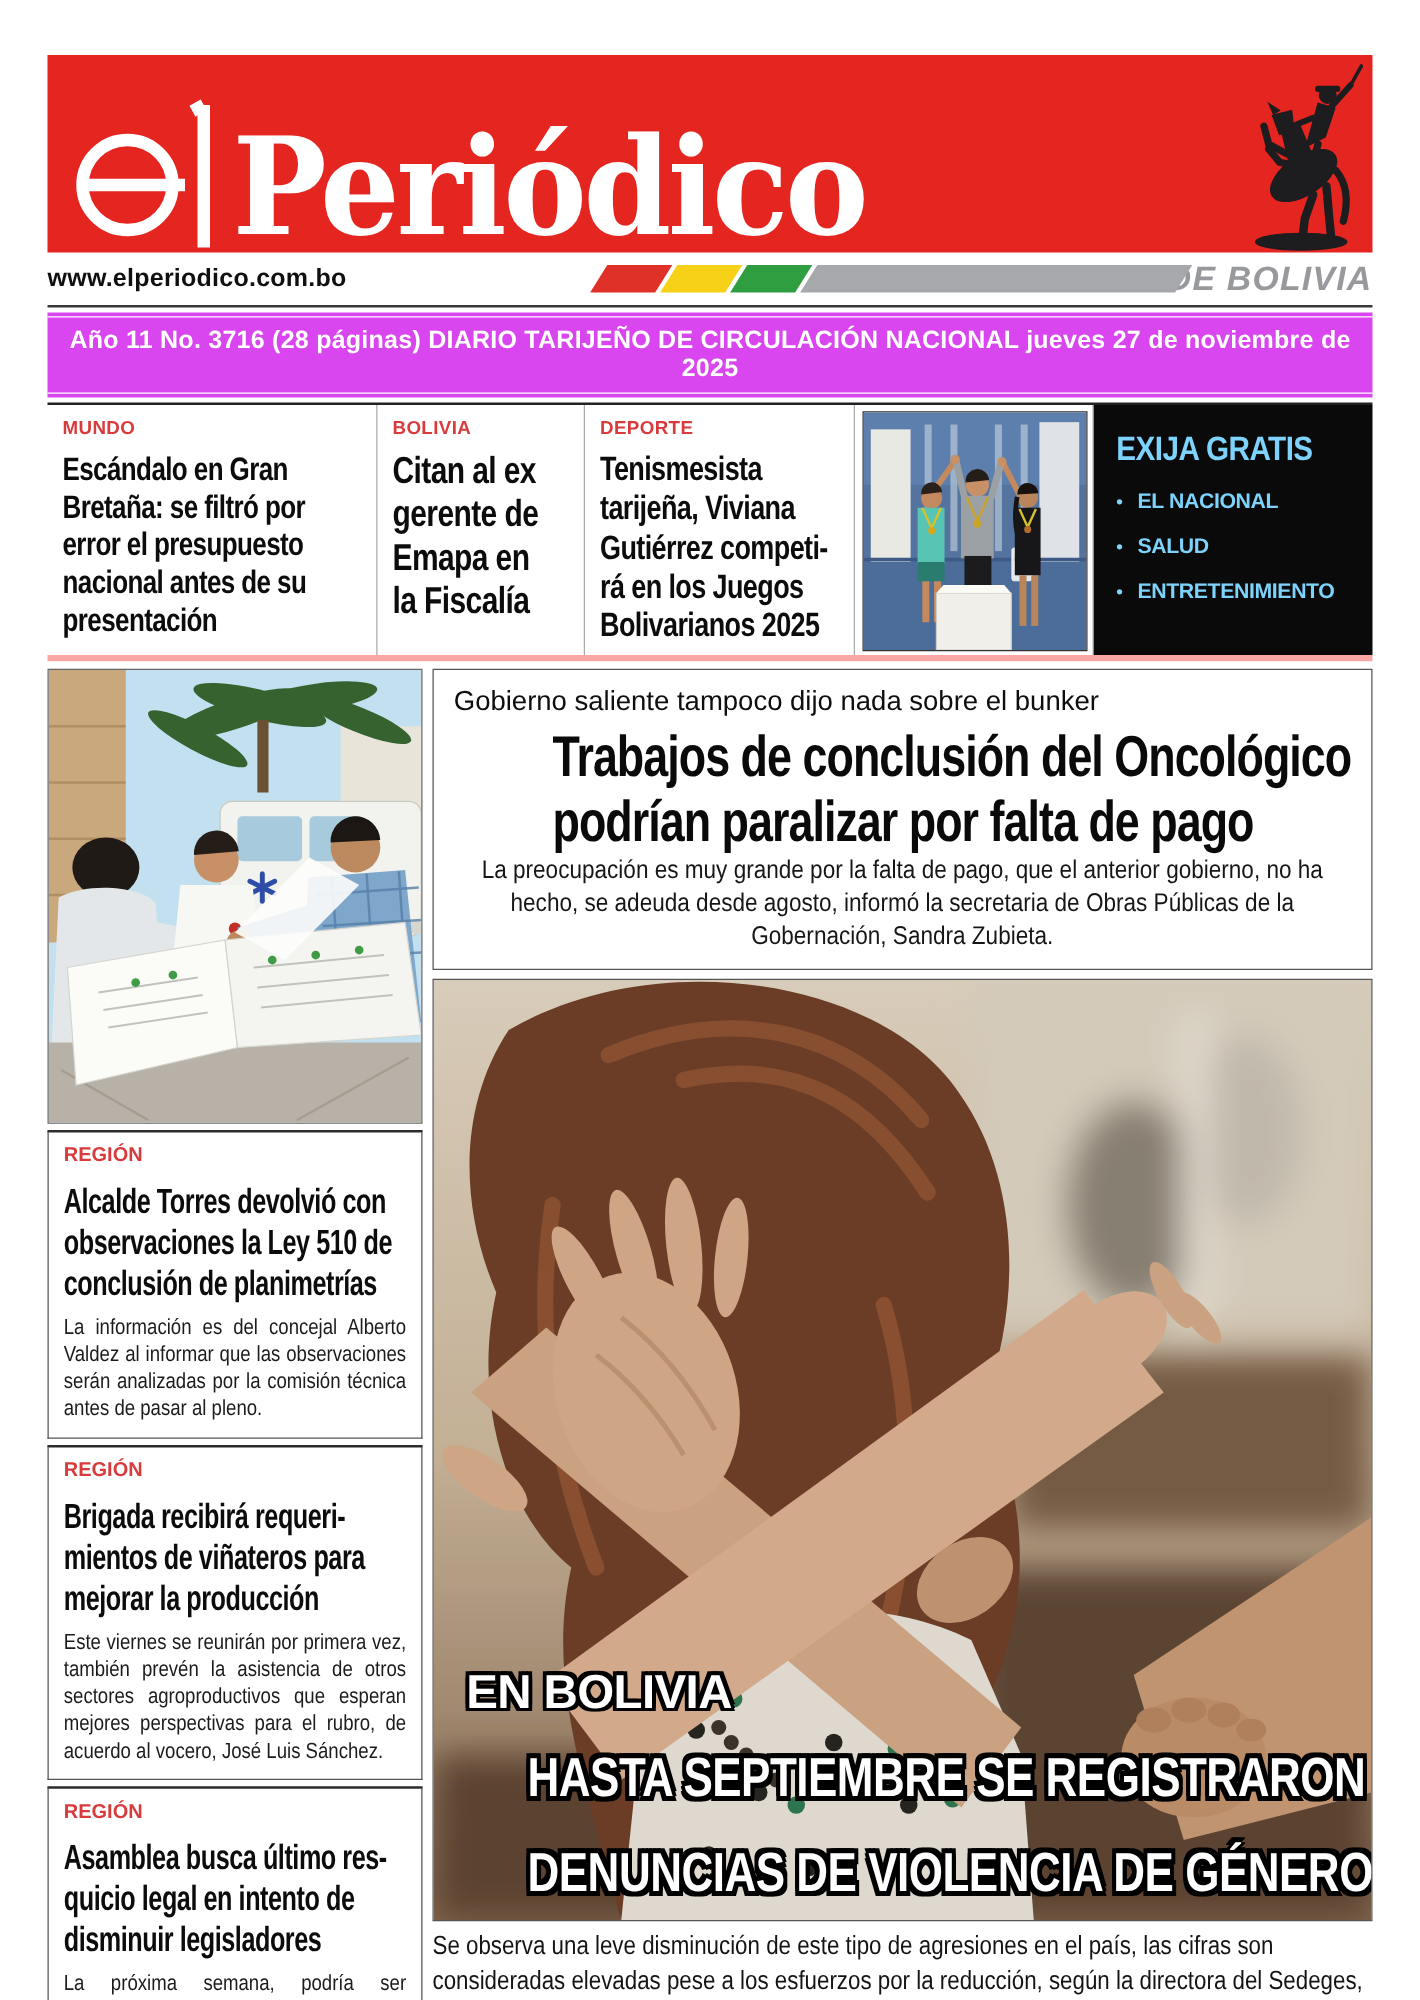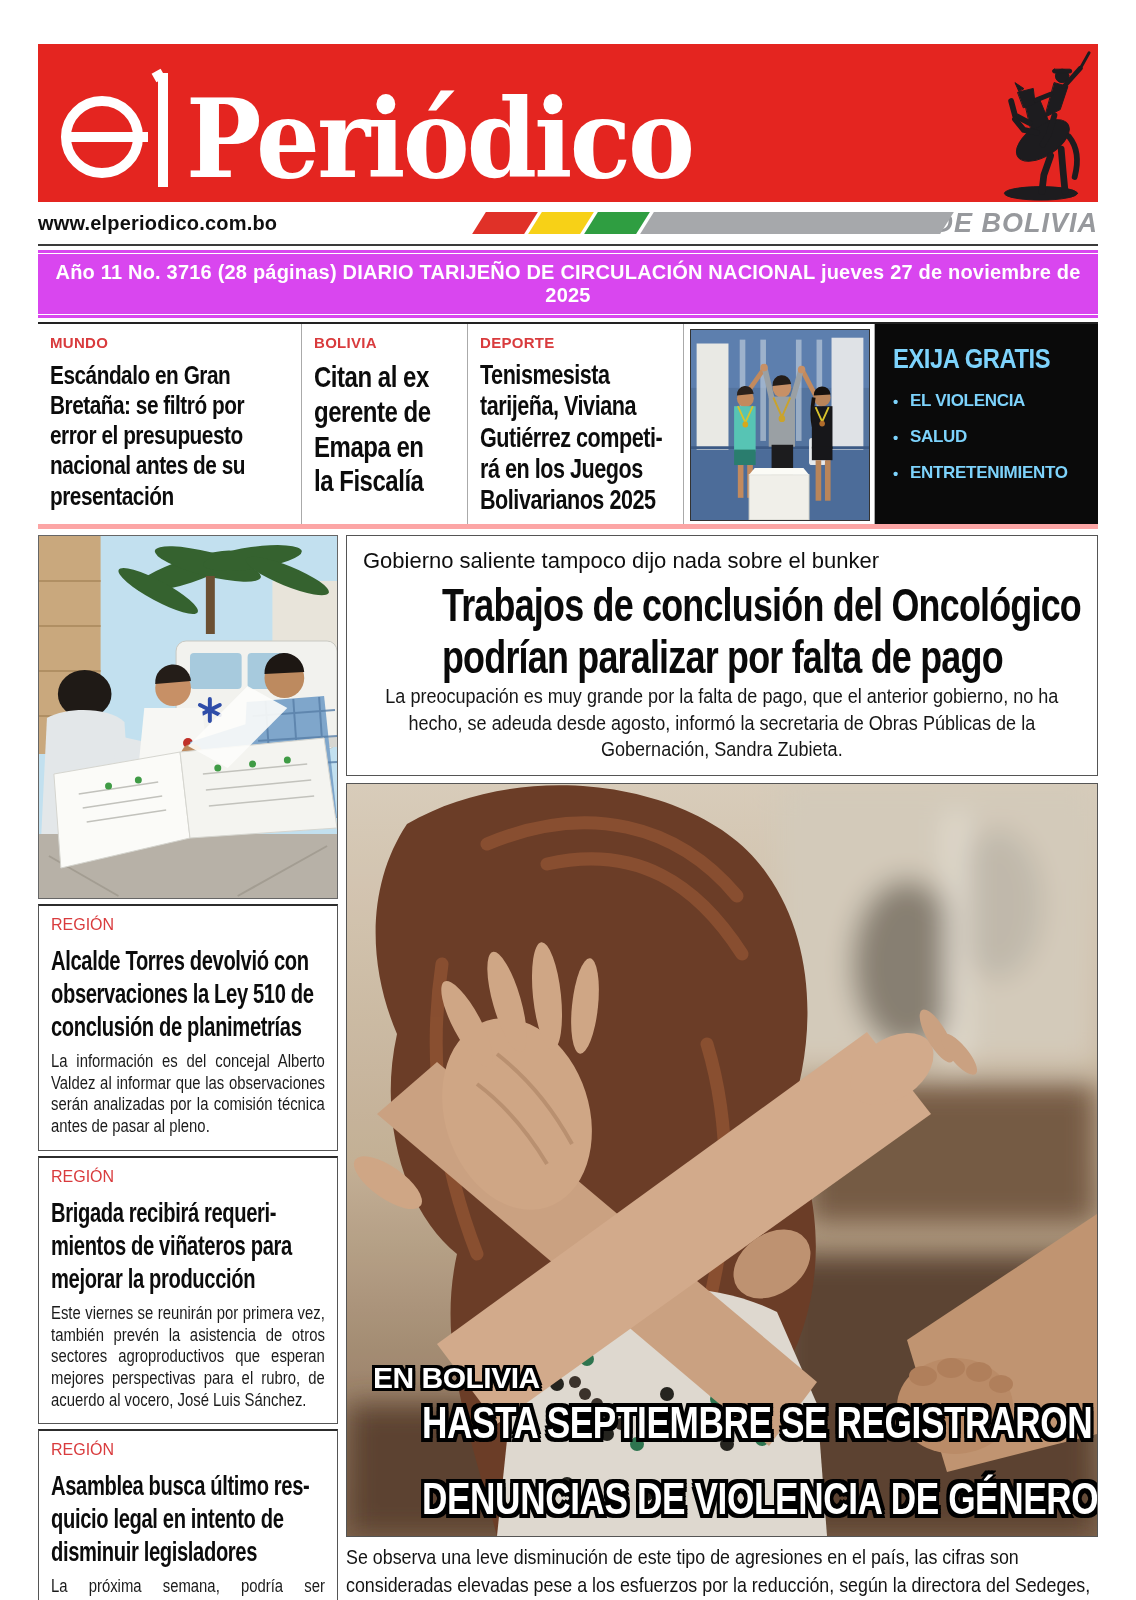--- a/index.html
+++ b/index.html
@@ -1,21 +1,21 @@
 <!DOCTYPE html>
 <html><head>
 <meta charset="utf-8">
 <style>
   html,body{margin:0;padding:0;background:#fff;}
   body{width:1136px;height:1600px;position:relative;font-family:"Liberation Sans",sans-serif;color:#111;}
   .page{position:absolute;left:38px;top:44px;width:1060px;}
 
   
   .masthead{position:relative;height:158px;background:#e42520;overflow:hidden;}
-  .logo{position:absolute;left:22px;top:17px;display:flex;align-items:flex-end;}
+  .logo{position:absolute;left:22px;top:28px;display:flex;align-items:flex-end;}
   .logo-el{width:120px;height:132px;}
   .logo-name{font-family:"DejaVu Serif",serif;font-weight:bold;color:#fff;font-size:108px;line-height:1;letter-spacing:-3px;margin-left:6px;transform:scaleX(.93);transform-origin:0 100%;}
   .statue{position:absolute;right:2px;top:4px;width:112px;height:154px;}
 
   
   .url-row{display:flex;align-items:center;height:42px;border-bottom:2px solid #3a3a3a;}
   .url-text{font-weight:bold;font-size:20px;color:#101010;letter-spacing:.2px;}
   .url-right{margin-left:auto;display:flex;align-items:center;}
   .flag{display:flex;align-items:center;height:22px;}
   .flag i{display:block;width:52px;height:22px;transform:skewX(-32deg);margin-right:4px;}
@@ -43,39 +43,39 @@
   .promo-item{display:flex;align-items:center;margin-top:16px;font-weight:bold;font-size:17px;letter-spacing:-.3px;}
   .promo-item .bullet{font-size:15px;margin-right:12px;}
 
   
   .main-grid{margin-top:6px;display:grid;grid-template-columns:300px 752px;gap:8px;align-items:start;}
 
   
   .photo-box{border:1px solid #666;height:362px;overflow:hidden;}
   .photo-box svg{display:block;width:100%;height:100%;}
   .region-block{border:1px solid #555;border-top:2px solid #2c2c2c;margin-top:5px;padding:10px 12px 12px 12px;overflow:hidden;}
-  .region-label{color:#d93b3d;font-weight:normal;font-size:16px;}
+  .region-label{color:#d93b3d;font-weight:bold;font-size:16px;}
   .region-headline{font-weight:bold;font-size:28px;line-height:1.18;color:#0c0c0c;margin-top:10px;letter-spacing:-.5px;}
   .cond72{transform:scaleX(.72);transform-origin:0 0;width:138.8%;}
   .region-body{margin-top:8px;font-size:17.5px;line-height:1.24;text-align:justify;color:#1b1b1b;}
   .cond85{transform:scaleX(.85);transform-origin:0 0;width:117.6%;}
   .rb-last{min-height:240px;}
 
   
   .lead-box{border:1px solid #555;padding:12px 16px 12px 16px;}
   .kicker{font-size:22px;color:#0e0e0e;}
   .lead-headline{margin-top:6px;text-align:center;}
   .lead-line{display:block;white-space:nowrap;font-weight:bold;font-size:46px;line-height:1.12;letter-spacing:-1px;color:#0a0a0a;transform:scaleX(.78);transform-origin:50% 0;}
   .deck{font-size:20.5px;line-height:1.3;text-align:center;color:#161616;}
   .deck-in{transform:scaleX(.88);transform-origin:50% 0;width:113.6%;margin-left:-6.8%;}
 
   .photo-main{position:relative;margin-top:7px;height:752px;border:1px solid #555;overflow:hidden;}
   .photo-main svg{display:block;width:100%;height:100%;}
   .overlay{position:absolute;left:0;right:0;bottom:12px;}
-  .ov-label{margin:0 0 3px 26px;font-weight:bold;font-size:30px;color:#fff;letter-spacing:-.5px;
+  .ov-label{margin:0 0 22px 26px;font-weight:bold;font-size:38px;color:#fff;letter-spacing:-.5px;
     text-shadow:-3px -3px 0 #000,3px -3px 0 #000,-3px 3px 0 #000,3px 3px 0 #000,0 3px 0 #000,0 -3px 0 #000,3px 0 0 #000,-3px 0 0 #000;}
   .ov-line{display:block;text-align:center;white-space:nowrap;font-weight:bold;font-size:44px;color:#fff;letter-spacing:-.5px;transform:scaleX(.8);transform-origin:50% 0;
     text-shadow:-4px -4px 0 #000,4px -4px 0 #000,-4px 4px 0 #000,4px 4px 0 #000,0 4px 0 #000,0 -4px 0 #000,4px 0 0 #000,-4px 0 0 #000;}
   .ov-line1{margin-bottom:26px;}
   .caption{margin-top:6px;font-size:21px;line-height:1.32;color:#141414;border-bottom:2px solid #444;padding-bottom:10px;}
 
   [data-bind-lines]{white-space:pre-line;}
 </style>
 </head>
 <body>
@@ -205,21 +205,21 @@
         <path d="M133,80 L140,95 L147,80" stroke="#d8c22c" stroke-width="2" fill="none"></path>
           <circle cx="140" cy="97" r="3" fill="#b06c2c"></circle>
         <rect x="62" y="150" width="64" height="47" fill="#f0efe9" stroke="#cfcfc7"></rect>
         <polygon points="62,150 126,150 120,143 68,143" fill="#fbfbf6"></polygon>
       </svg>
     </div>
     <div class="top-cell promo-cell">
       <div class="promo-title" data-bind="promo_box.title">EXIJA GRATIS</div>
       <div class="promo-item">
         <span class="bullet" data-bind="promo_box.bullet">•</span>
-        <span data-bind="promo_box.items.0">EL VIOLENCIA</span>
+        <span data-bind="promo_box.items.0">EL NACIONAL</span>
       </div>
       <div class="promo-item">
         <span class="bullet" data-bind="promo_box.bullet">•</span>
         <span data-bind="promo_box.items.1">SALUD</span>
       </div>
       <div class="promo-item">
         <span class="bullet" data-bind="promo_box.bullet">•</span>
         <span data-bind="promo_box.items.2">ENTRETENIMIENTO</span>
       </div>
     </div>

